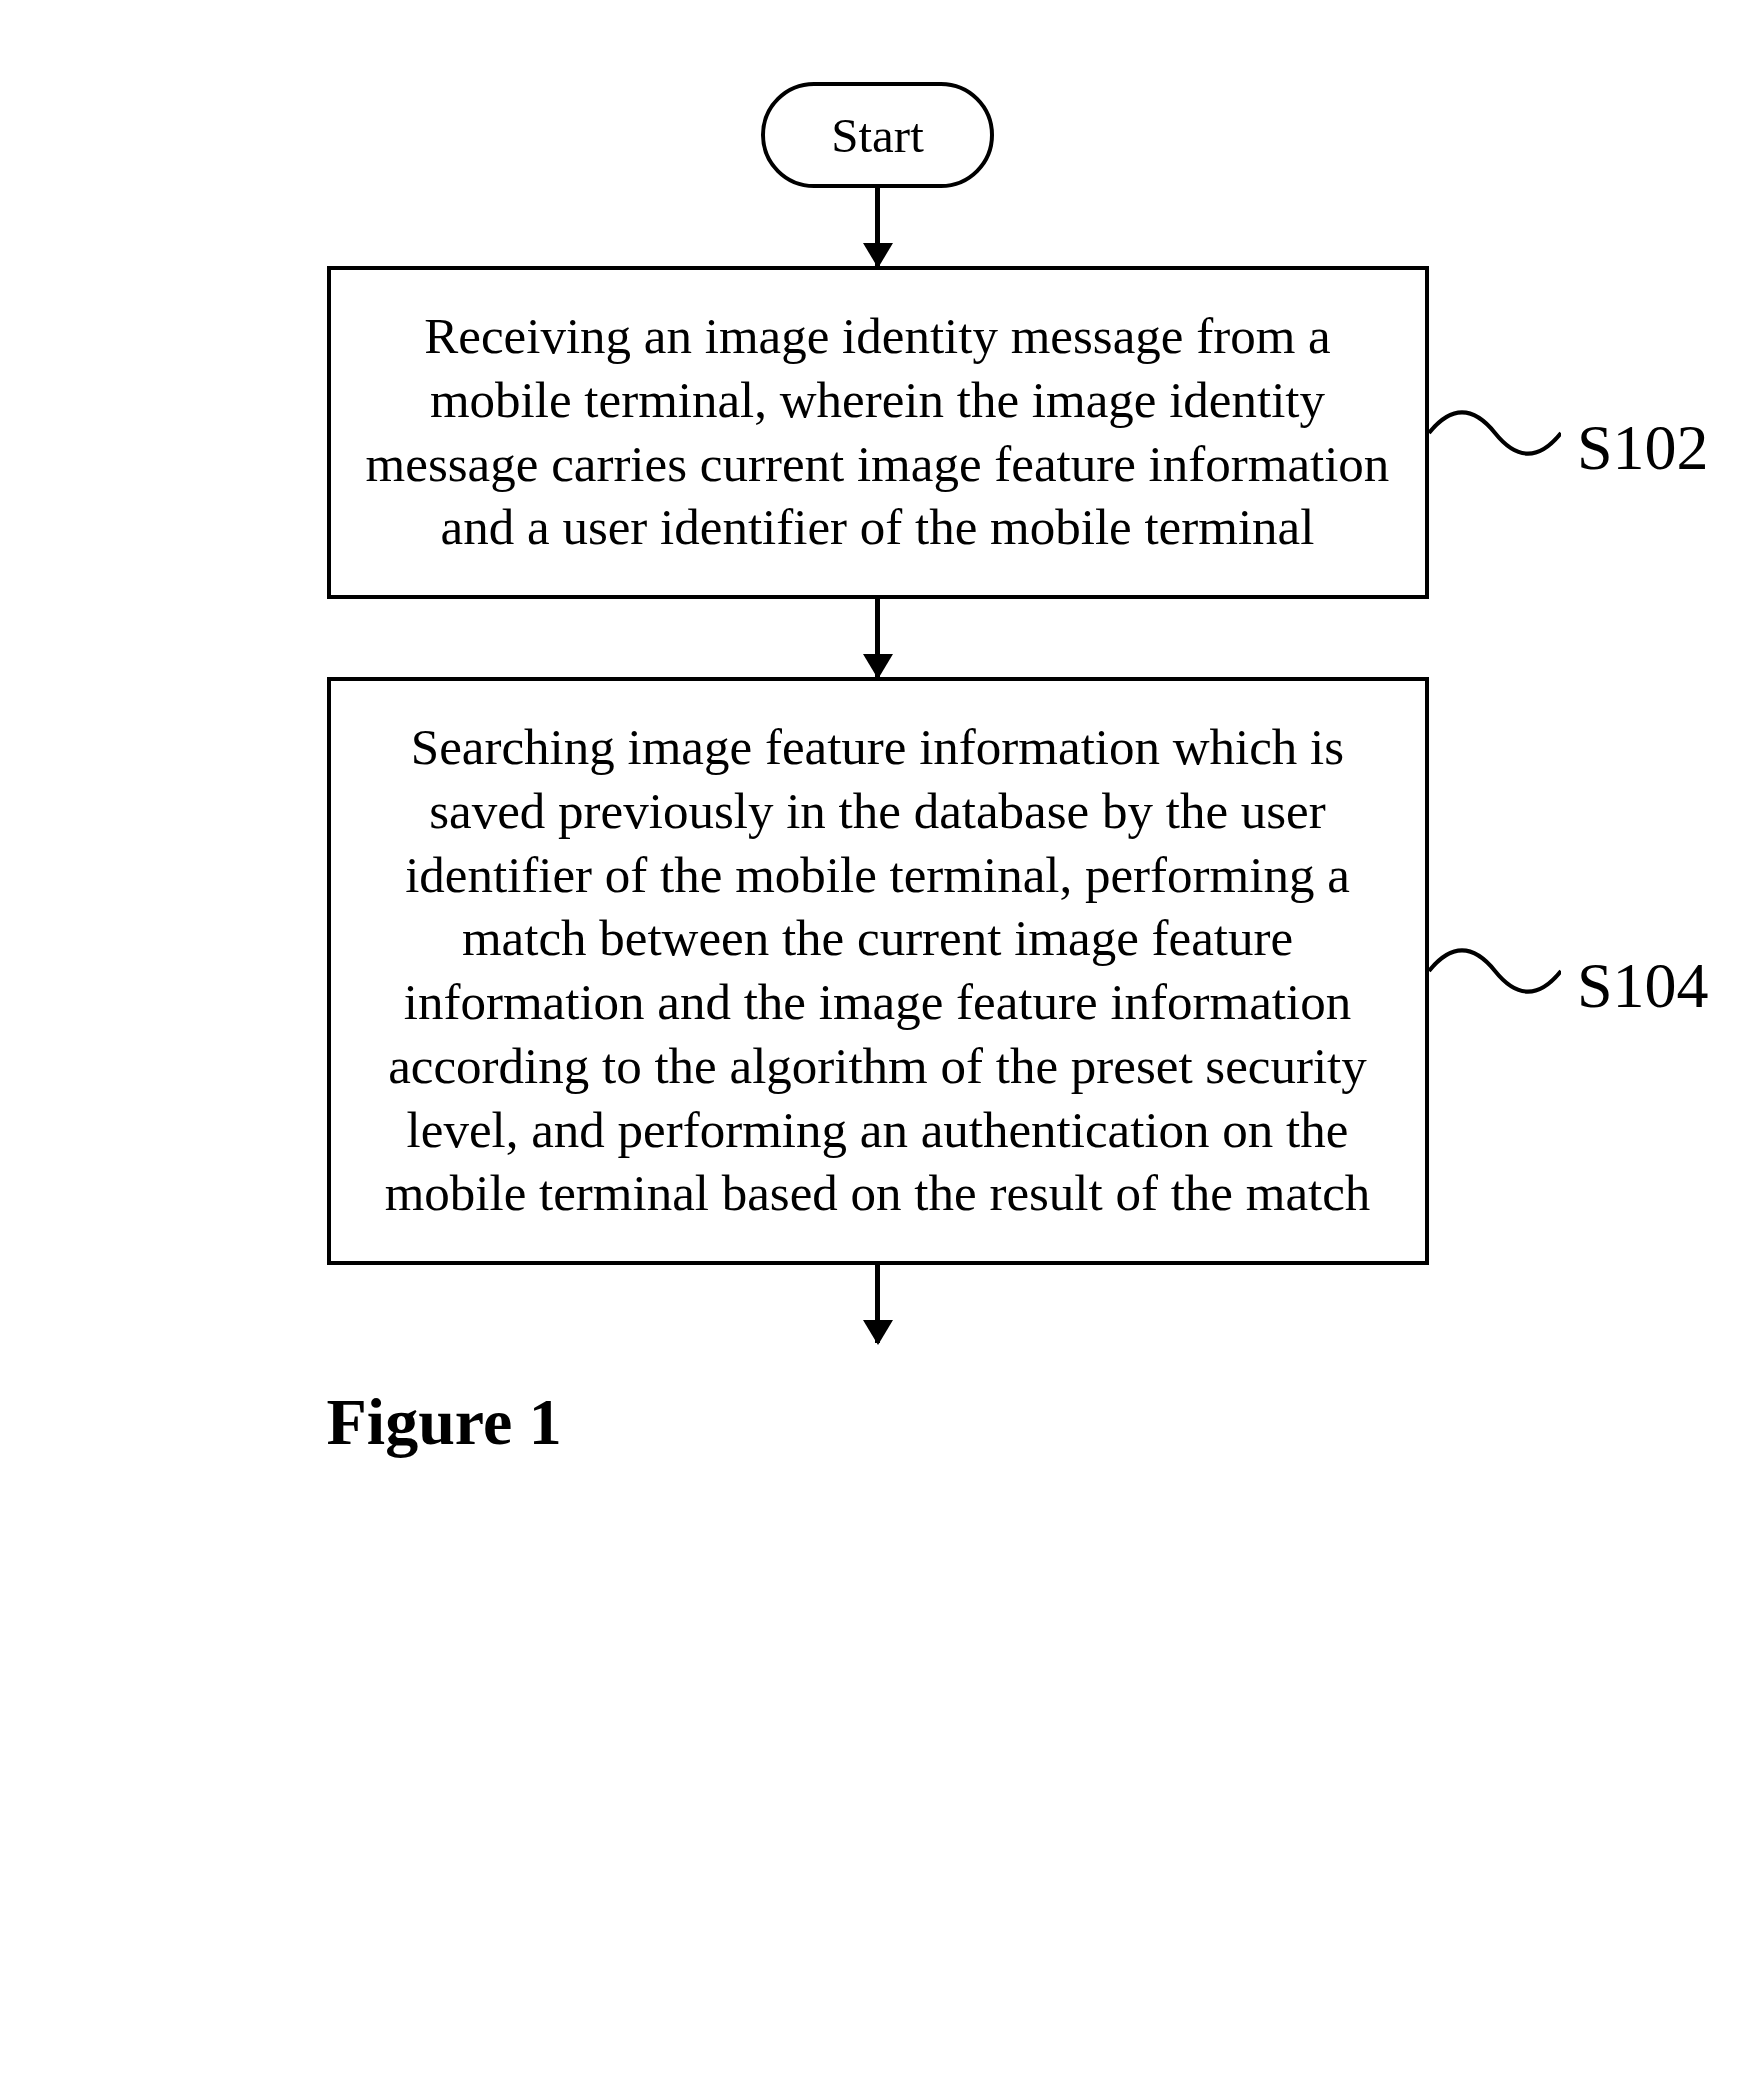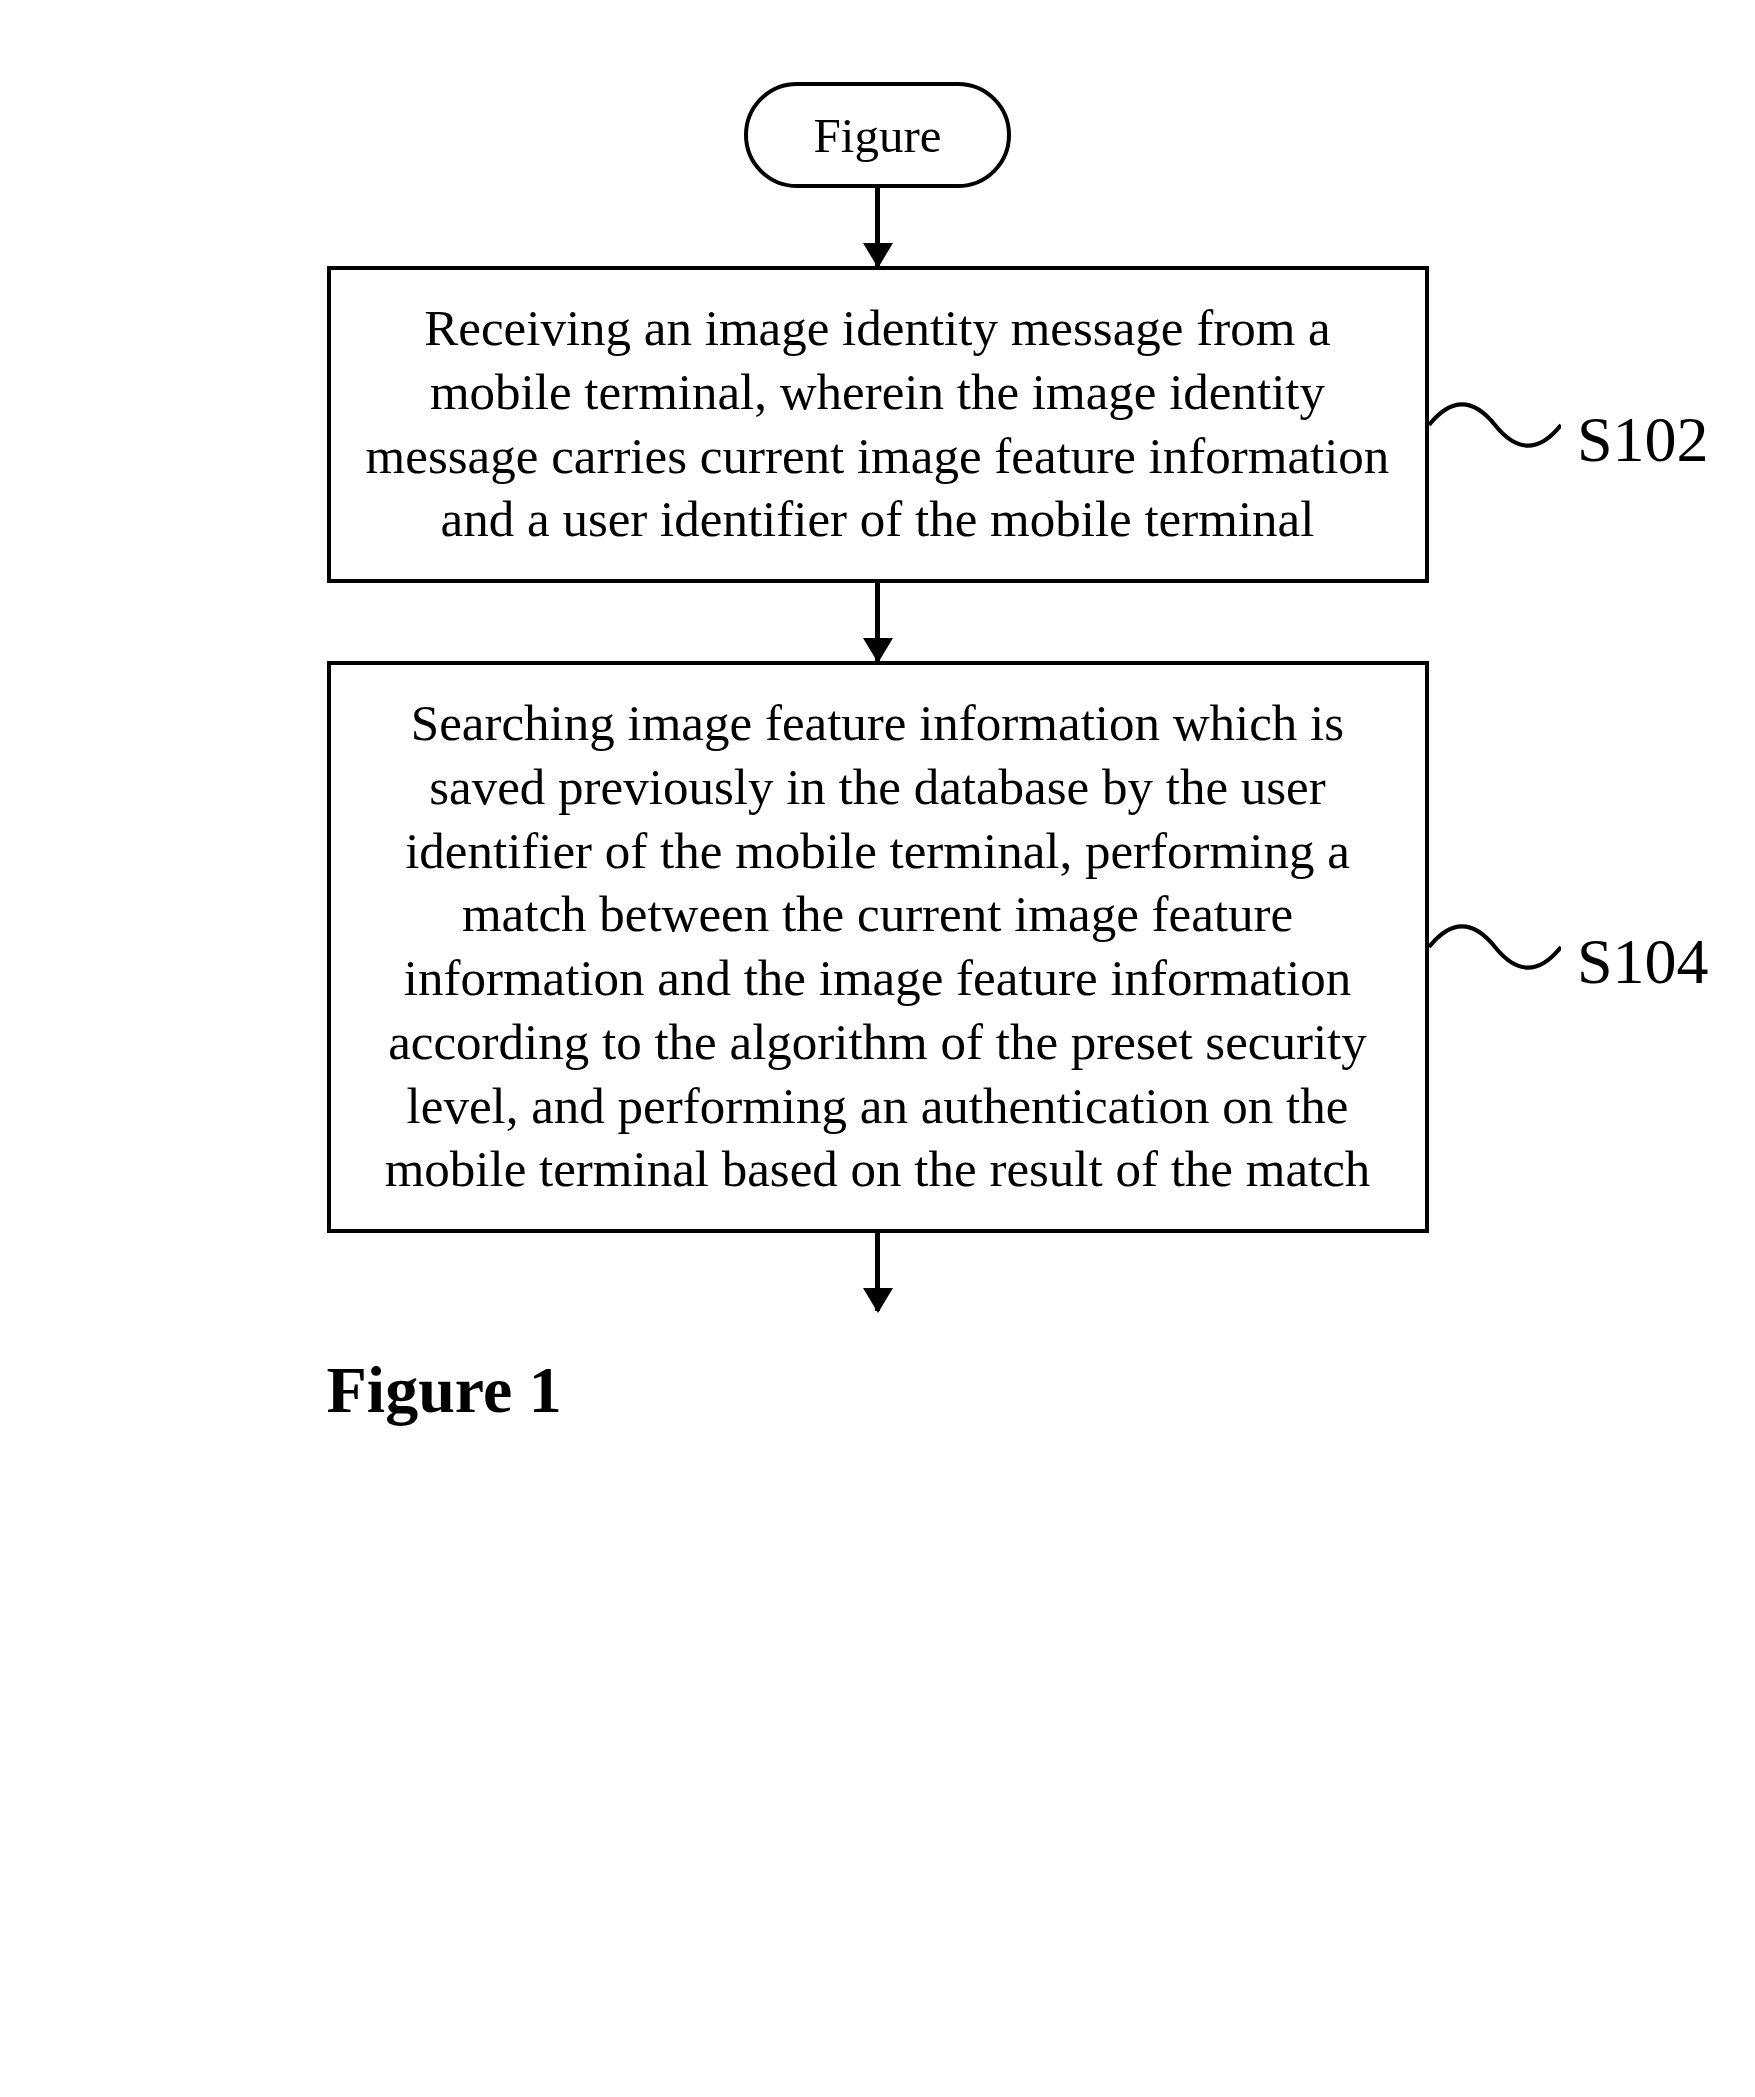--- a/index.html
+++ b/index.html
@@ -23,21 +23,21 @@
     font-size: 49px;
     padding: 20.6px 66px;
     text-align: center;
     margin: 0 auto;
     width: fit-content;
     background: #fff;
   }
   .process {
     border: 4.1px solid #000;
     font-size: 51px;
-    padding: 27px 25px;
+    padding: 35px 25px;
     text-align: center;
     background: #fff;
     line-height: 1.25;
     width: 1053px;
     margin: 0 auto;
   }
   .arrow-container {
     display: flex;
     justify-content: center;
     margin: 0 auto;
@@ -93,21 +93,21 @@
     margin: 0 auto;
   }
 </style>
 </head>
 <body>
 
 <div class="flowchart">
 
   <div class="center-wrapper">
     <div class="terminal">
-      <span>Figure</span>
+      <span>Start</span>
     </div>
   </div>
 
   <div class="arrow-container">
     <div class="arrow arrow1"></div>
   </div>
 
   <div class="row">
     <div class="process">
       <span>Receiving an image identity message from a mobile terminal, wherein the image identity message carries current image feature information and a user identifier of the mobile terminal</span>

